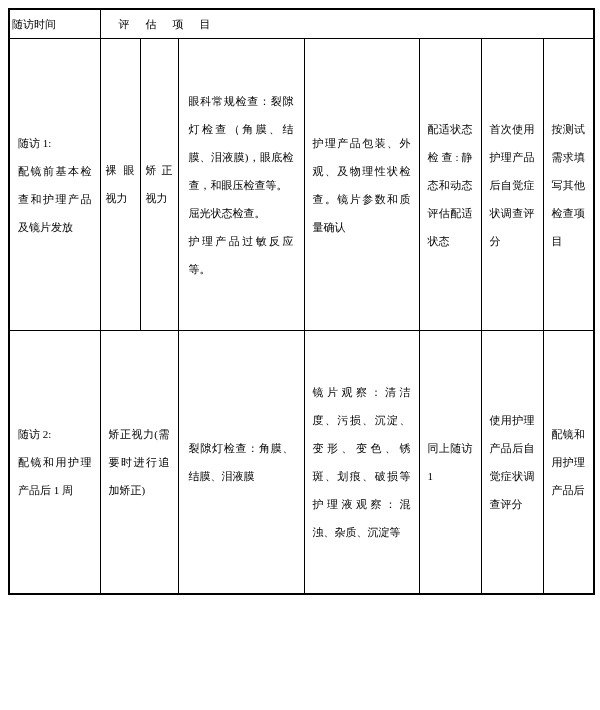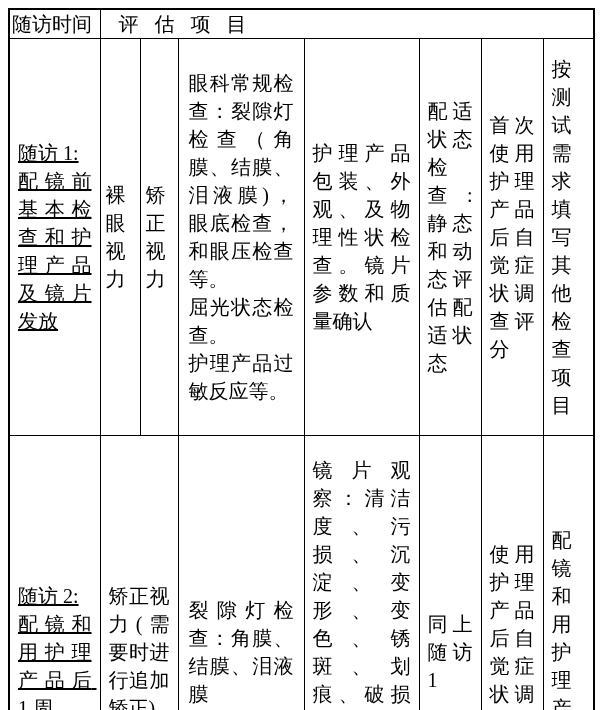--- a/index.html
+++ b/index.html
@@ -20,21 +20,21 @@
   table.fu {
     border-collapse: collapse;
     table-layout: fixed;
     width: 585px;
     border: 2px solid #000000;
     background: #ffffff;
   }
   table.fu td {
     border: 1px solid #000000;
     vertical-align: middle;
-    font-size: 20px;
+    font-size: 11px;
     line-height: 28px;
     color: #000000;
     text-align: justify;
     text-justify: inter-ideograph;
     white-space: pre-wrap;
     word-break: normal;
     overflow: hidden;
     box-sizing: border-box;
   }
   tr.r-header { height: 25px; }
@@ -47,22 +47,22 @@
     white-space: nowrap;
     font-size: 17px;
     line-height: 21px;
     padding: 0 2px;
     vertical-align: middle;
   }
   td.hdr-main {
     letter-spacing: 16px;
     text-indent: 16px;
   }
-  td.c1  { padding: 16px 8px; text-decoration: underline; }
-  td.c23 { padding: 3px 5px; text-align: center; }
+  td.c1  { padding: 16px 8px; }
+  td.c23 { padding: 3px 5px; text-align: center; font-family: Liberation Mono, monospace; }
   td.m23 { padding: 12px 8px; }
   td.c4  { padding: 12px 10px; }
   td.c5  { padding: 20px 8px; }
   td.c67 { padding: 20px 8px; }
   td.c8  { padding: 16px 8px; }
 </style>
 </head>
 <body>
 
 <div class="page">

